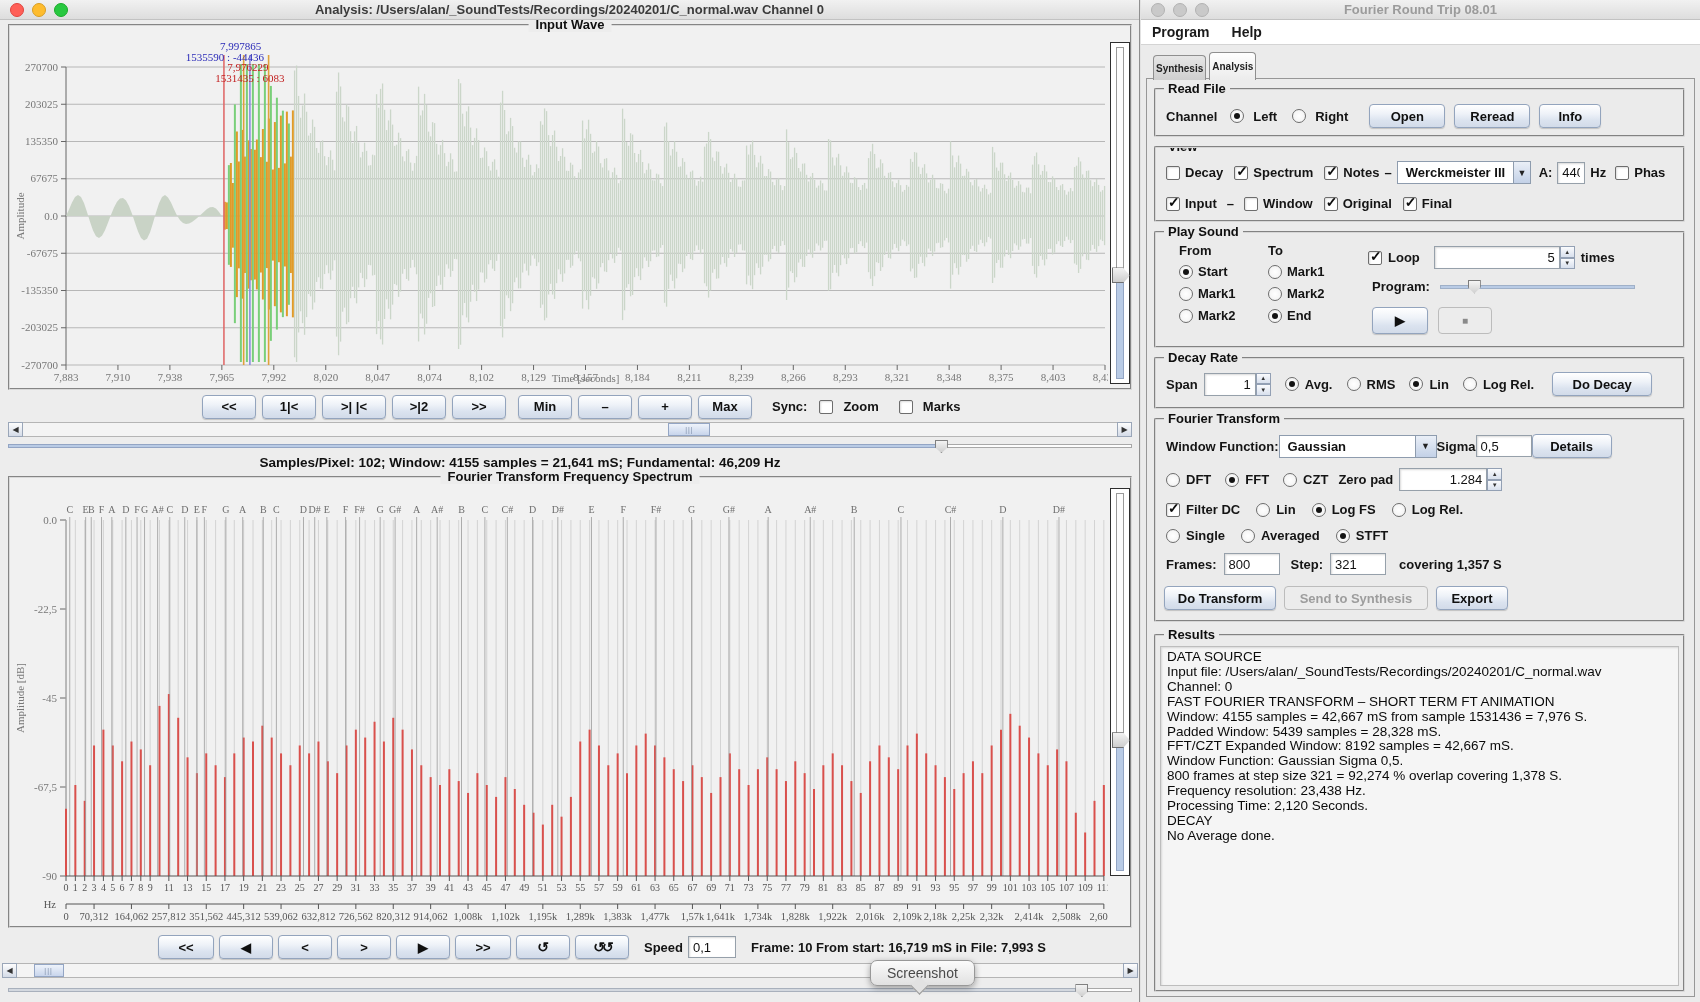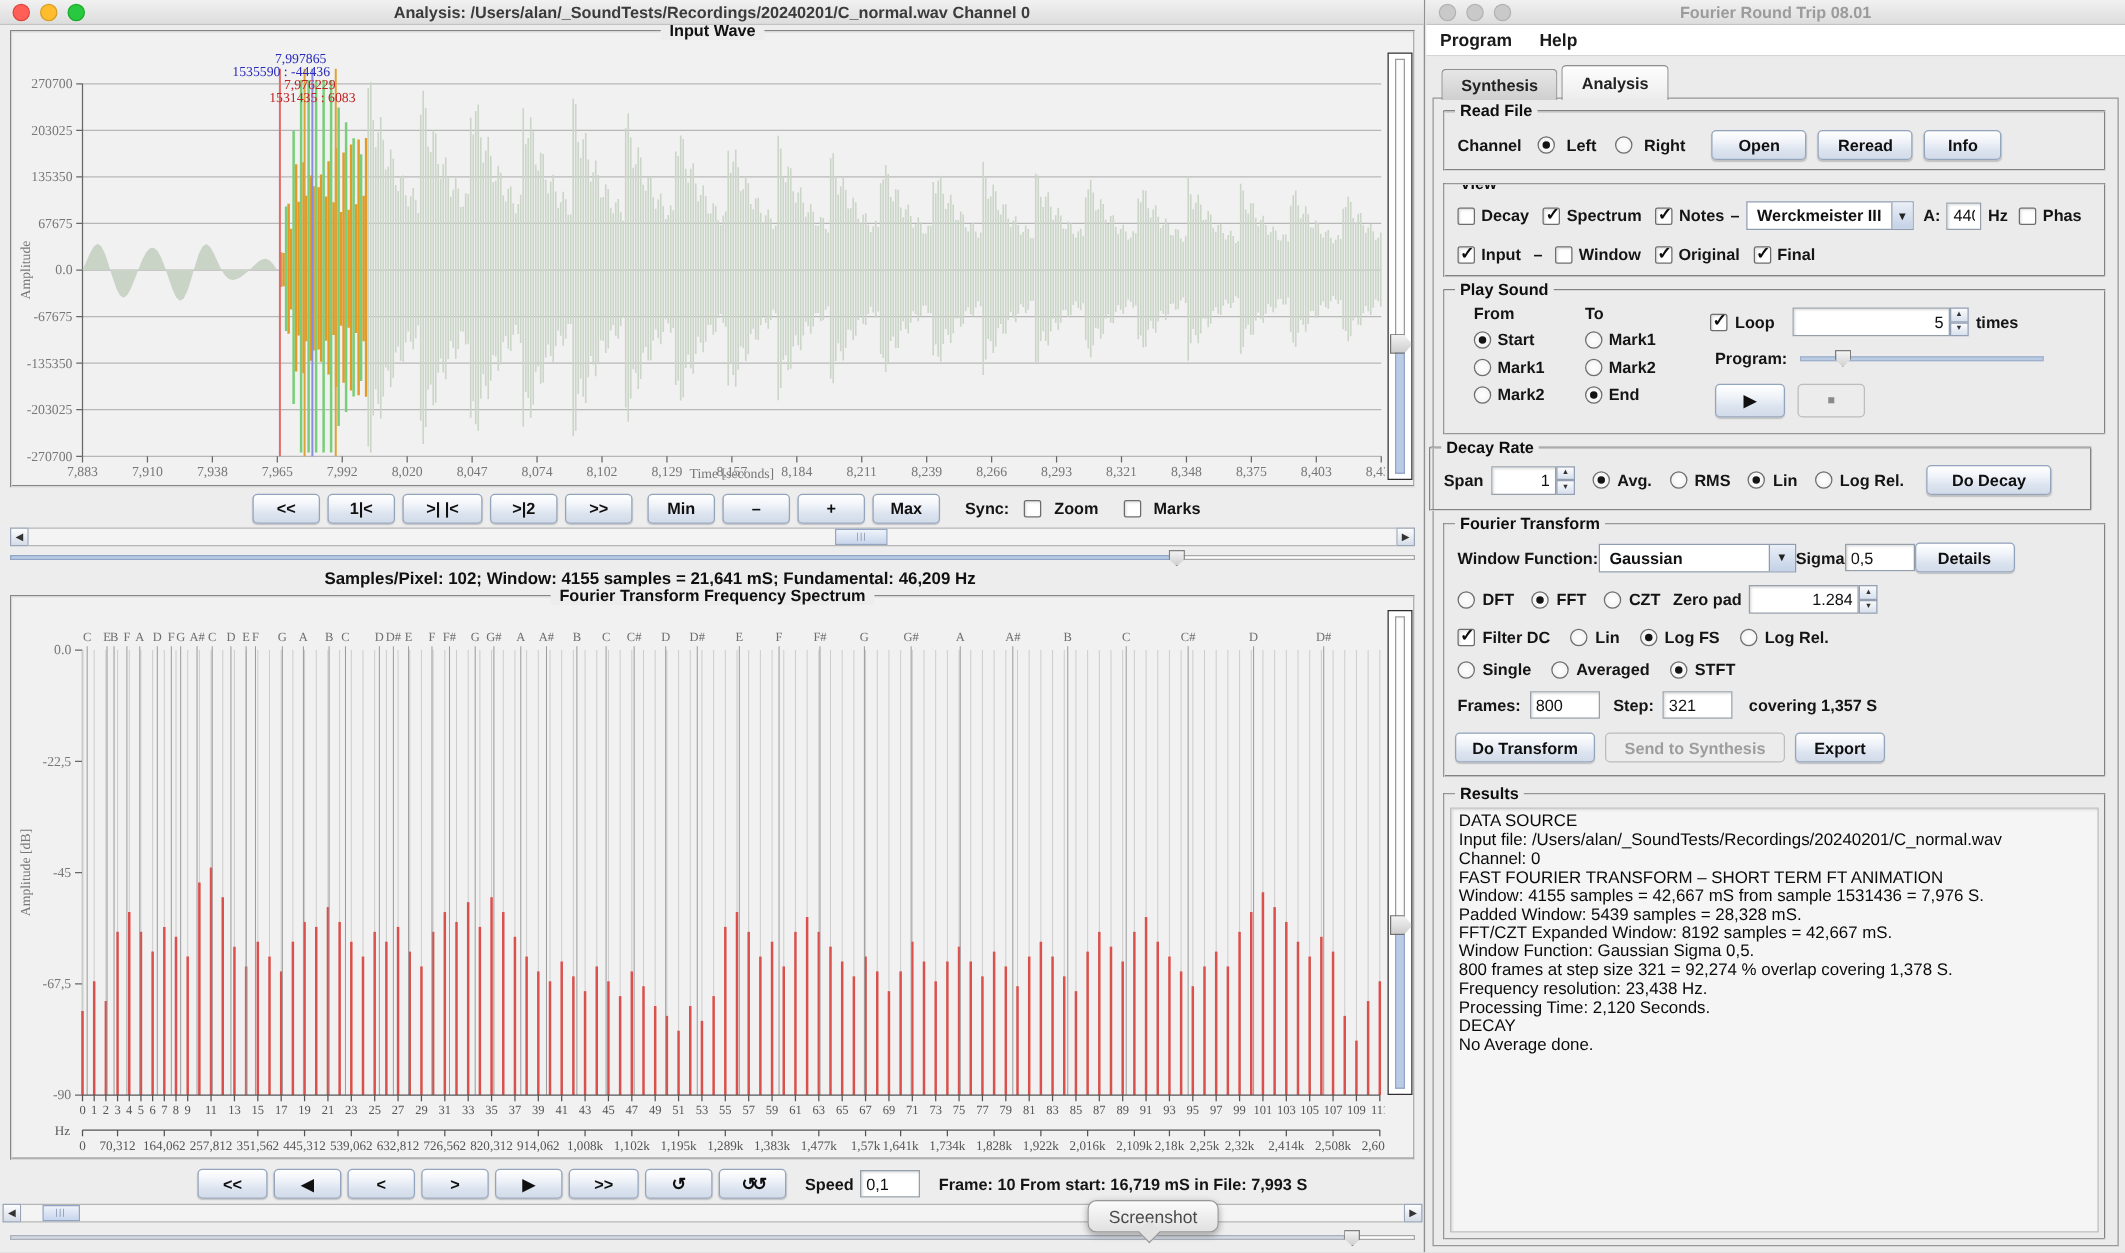--- a/index.html
+++ b/index.html
@@ -53,21 +53,21 @@
   .vtrack{position:absolute;left:5px;top:4px;bottom:4px;width:8px;background:#fcfcfc;border:1px solid #9a9a9a;box-sizing:border-box;}
   .vfill{position:absolute;left:5px;bottom:4px;width:8px;background:#b9cbe5;border:1px solid #93a5c4;box-sizing:border-box;}
   .vthumb{position:absolute;left:1px;width:16px;height:14px;background:linear-gradient(#f2f2f2,#cecece);border:1px solid #6f6f6f;clip-path:polygon(0 0,60% 0,100% 50%,60% 100%,0 100%);}
   .status{position:absolute;text-align:center;font-size:13.5px;font-weight:bold;color:#101010;}
   .tooltip{position:absolute;background:linear-gradient(#fbfbfb,#e1e1e1);border:1px solid #989898;border-radius:7px;padding:4px 16px;font-size:14px;color:#4a4a4a;box-shadow:0 2px 6px rgba(0,0,0,.35);z-index:9;}
   .tooltip::after{content:"";position:absolute;left:42px;bottom:-7px;width:12px;height:12px;background:#e2e2e2;border-right:1px solid #989898;border-bottom:1px solid #989898;transform:rotate(45deg);}
   
   .menubar{position:absolute;top:19px;left:0;right:0;height:25px;background:#ffffff;border-bottom:1px solid #d4d4d4;display:flex;align-items:center;}
   .menu-item{font-size:14px;font-weight:bold;color:#1a1a1a;padding:0 11px;}
   .tabs{position:absolute;top:52px;left:12px;display:flex;align-items:flex-end;z-index:3;}
-  .tab{height:24px;padding:0 15px;display:flex;align-items:center;font-size:13px;font-weight:bold;color:#222;border:1px solid #8f8f8f;border-bottom:none;border-radius:4px 4px 0 0;background:linear-gradient(#e6e6e6,#cfcfcf);margin-right:3px;}
+  .tab{height:24px;padding:0 2px;display:flex;align-items:center;font-size:10px;font-weight:bold;color:#222;border:1px solid #8f8f8f;border-bottom:none;border-radius:4px 4px 0 0;background:linear-gradient(#e6e6e6,#cfcfcf);margin-right:3px;}
   .tab.selected{background:linear-gradient(#fefefe,#ececec);height:27px;}
   #tab-content{position:absolute;left:5px;right:5px;top:78px;bottom:5px;border:1px solid #979797;background:#ebebeb;}
   .results-text{position:absolute;left:4px;right:4px;top:10px;bottom:4px;background:#f5f5f5;border:1px solid #bdbdbd;box-shadow:inset 1px 1px 2px rgba(0,0,0,.12);padding:3px 6px;font-size:13.5px;line-height:14.9px;color:#0a0a0a;white-space:pre-line;overflow:hidden;box-sizing:border-box;}
   svg text{font-family:"Liberation Serif",serif;}
 </style>
 </head>
 <body>
 
 <div id="stage">
 
@@ -1327,21 +1327,21 @@
       <div class="row" style="position:absolute;left:216px;top:74px;gap:10px;">
         <button class="btn" style="width:56px;height:27px;">
             <span>▶</span>
           </button>
         <button class="btn disabled" style="width:46px;height:27px;font-size:10px;color:#8a8a8a;">
             <span>■</span>
           </button>
       </div>
     </div>
 
-    <div class="groupbox" style="left:2px;top:357px;width:531px;height:52px;">
+    <div class="groupbox" style="left:13px;top:357px;width:531px;height:52px;">
       <span class="gb-title">Decay Rate</span>
       <div class="row" style="margin:13px 0 0 10px;gap:6px;">
         <span class="lbl">Span</span>
         <span class="spin">
           <input class="field right" style="width: 52px;" value="1">
           <span class="spin-btns">
               <div>▲</div>
               <div>▼</div>
             </span>
         </span>

